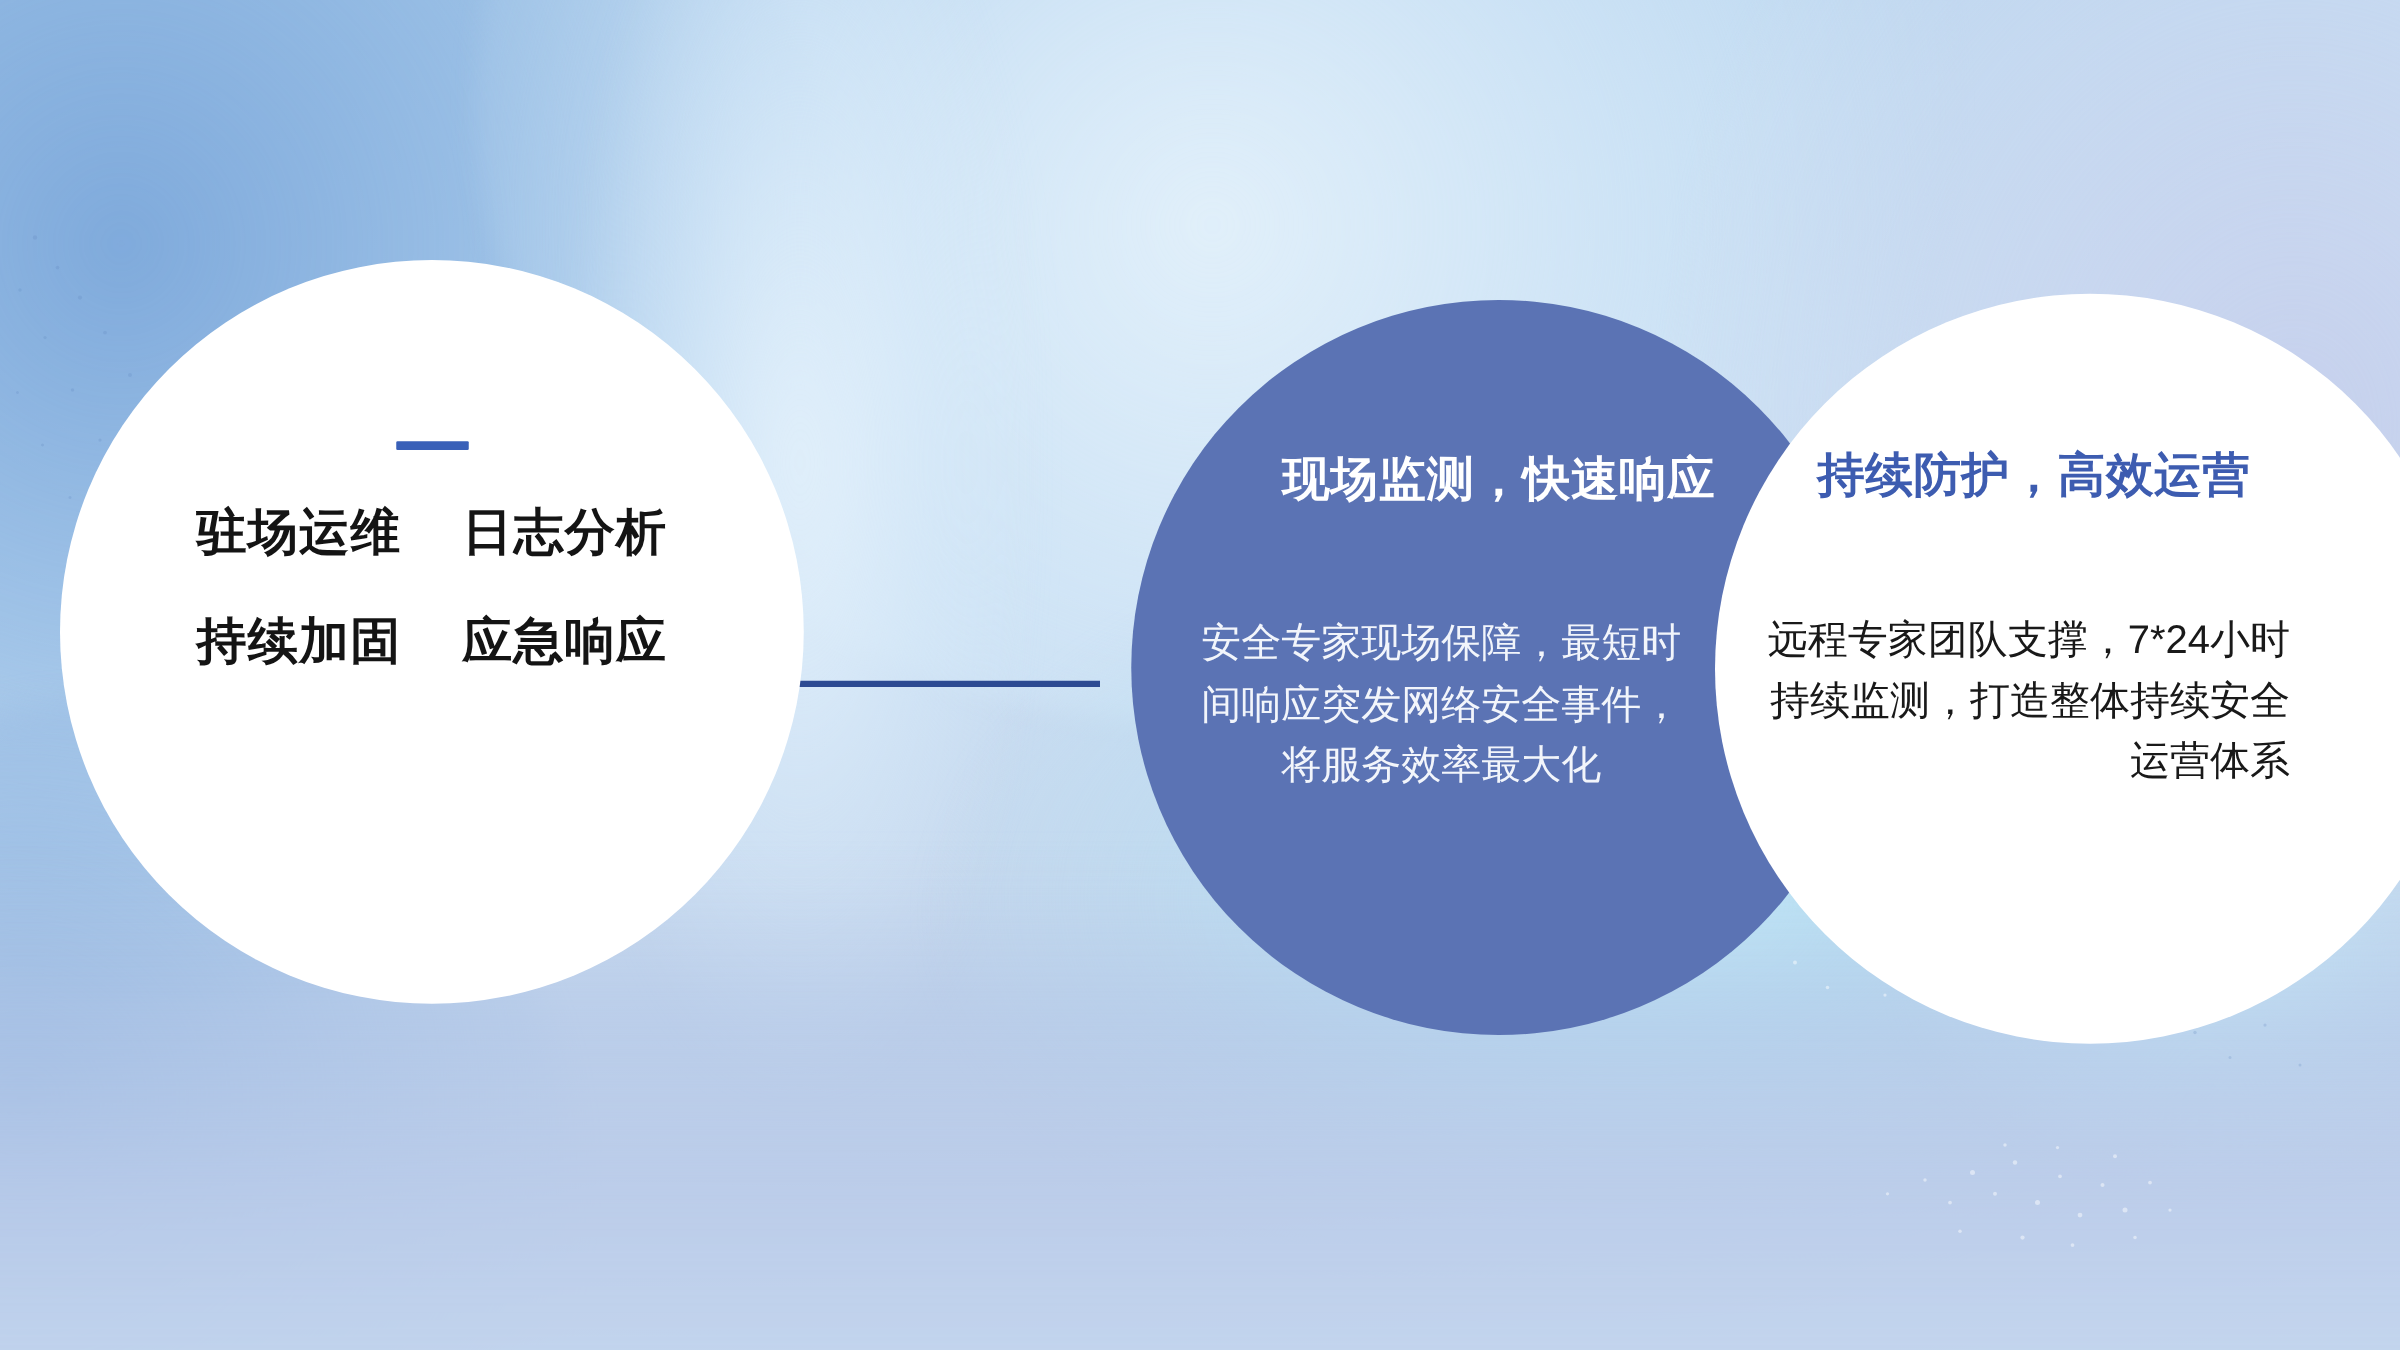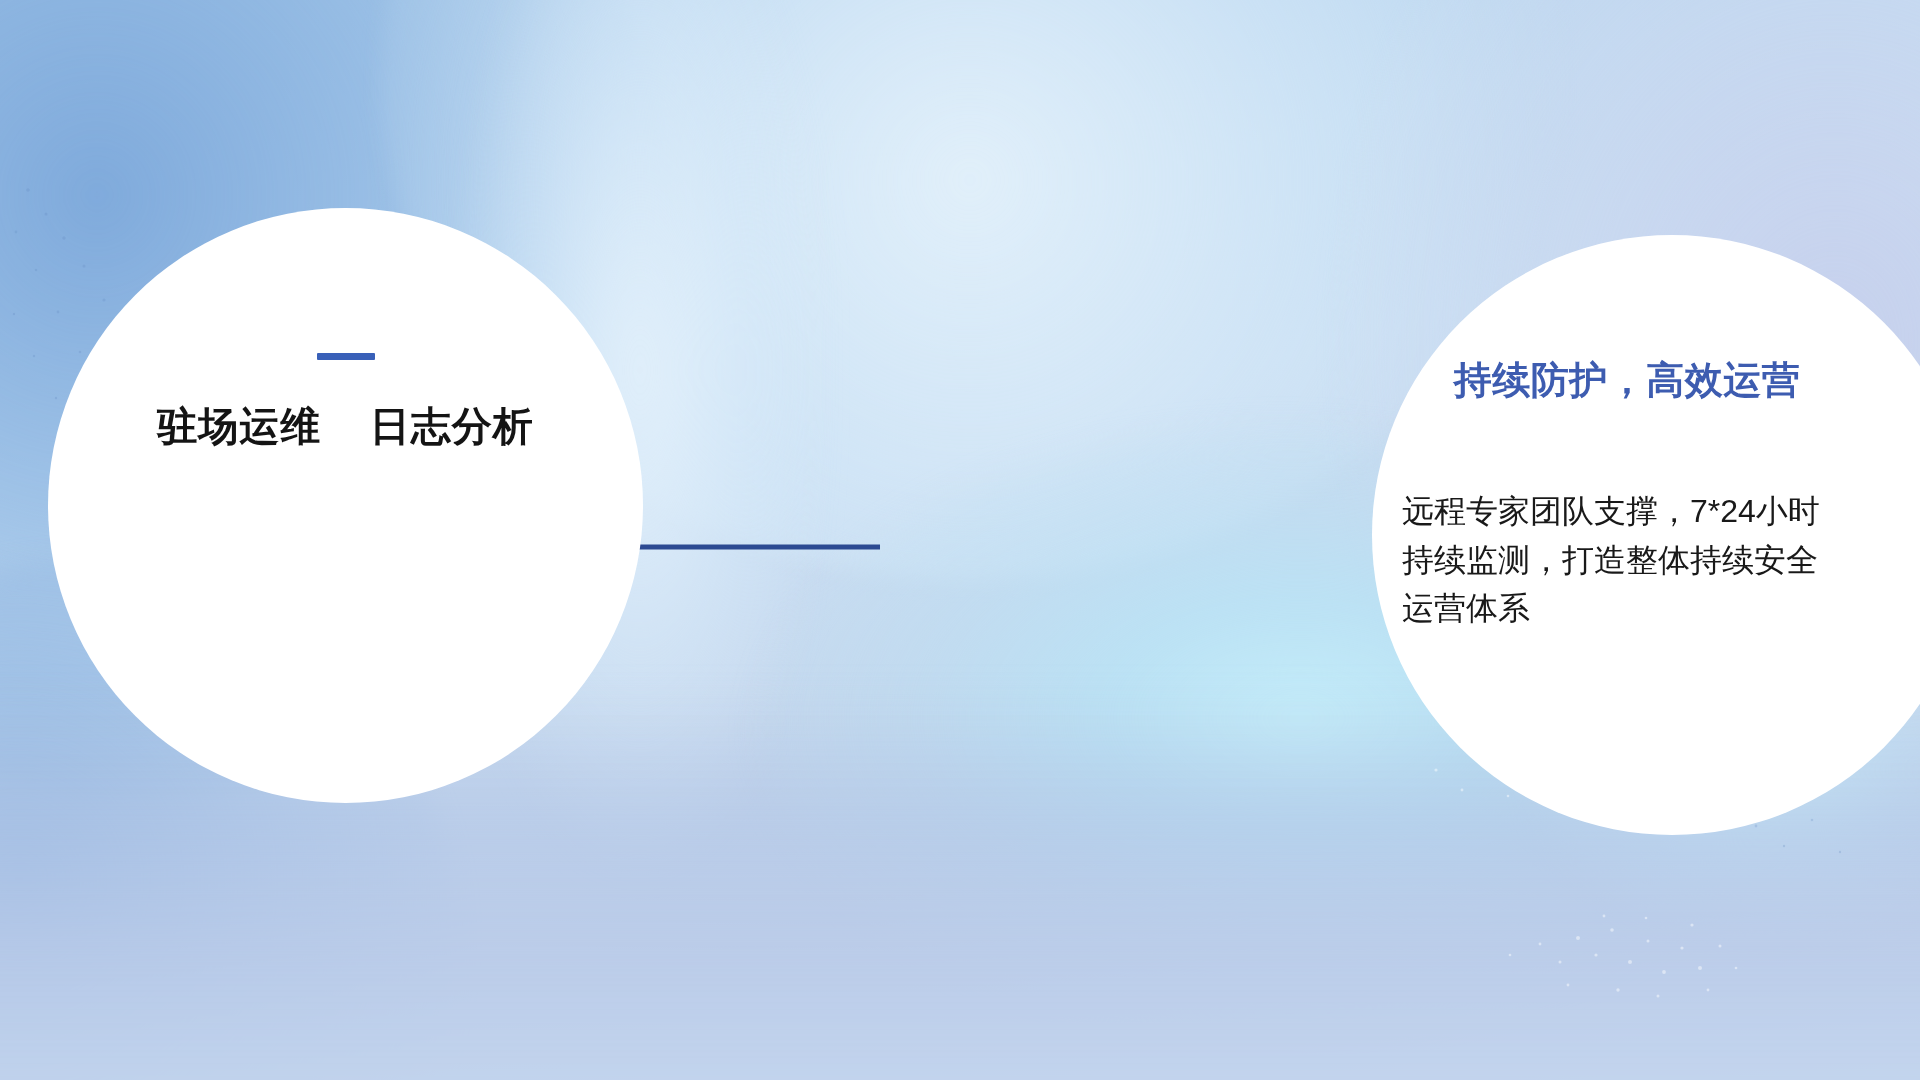--- a/index.html
+++ b/index.html
@@ -219,21 +219,21 @@
     letter-spacing: 0.5px;
     white-space: nowrap;
     padding-right: 90px;
     box-sizing: border-box;
   }
   #circle-right .right-body {
     position: absolute;
     left: 30px;
     top: 252px;
     width: 430px;
-    text-align: left;
+    text-align: right;
     color: #191919;
     font-size: 32px;
     font-weight: 400;
     line-height: 1.52;
   }
 
   
   #arrow {
     position: absolute;
     left: 600px;
@@ -315,22 +315,27 @@
     <g stroke="#2c4a92" fill="#2c4a92">
       <line x1="22" y1="35" x2="280" y2="35" stroke-width="5"></line>
       <polygon points="0,35 26,23 26,47" stroke="none"></polygon>
     </g>
   </svg>
 
   <div id="circle-left" class="circle circle-white">
     <div class="inner">
       <div class="accent-dash"></div>
       <div class="left-line">驻场运维    日志分析</div>
+      <div class="left-line">持续加固    应急响应</div>
     </div>
   </div>
 
+  <div id="circle-mid" class="circle">
+    <div class="mid-title">现场监测，快速响应</div>
+    <div class="mid-body">安全专家现场保障，最短时间响应突发网络安全事件，将服务效率最大化</div>
+  </div>
 
   <div id="circle-right" class="circle circle-white">
     <div class="right-title">持续防护，高效运营</div>
     <div class="right-body">远程专家团队支撑，7*24小时持续监测，打造整体持续安全运营体系</div>
   </div>
 
 </div>
 
 </body></html>

